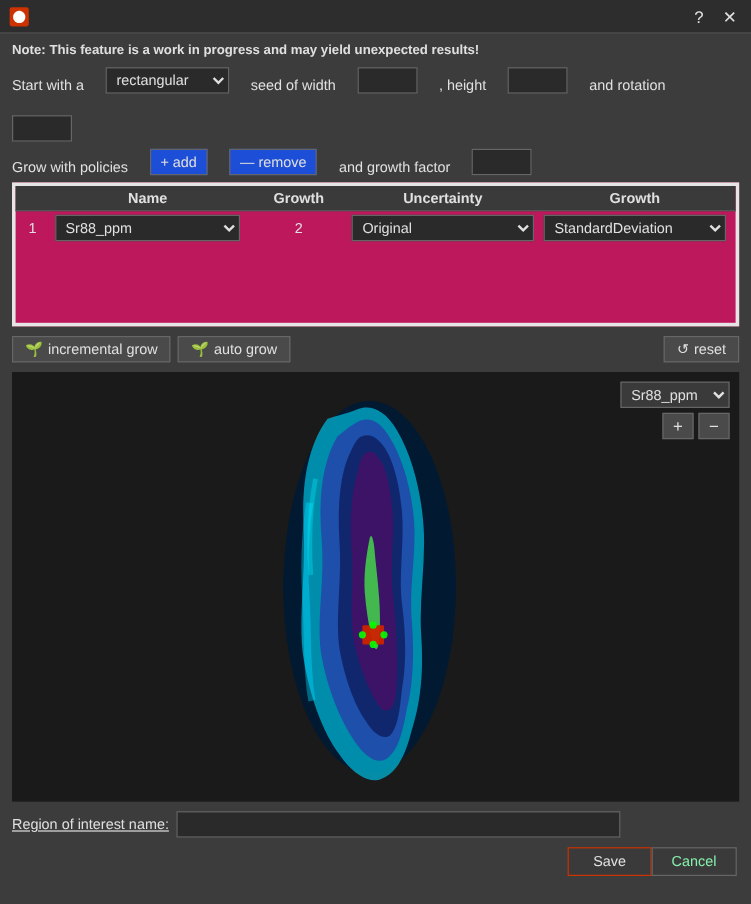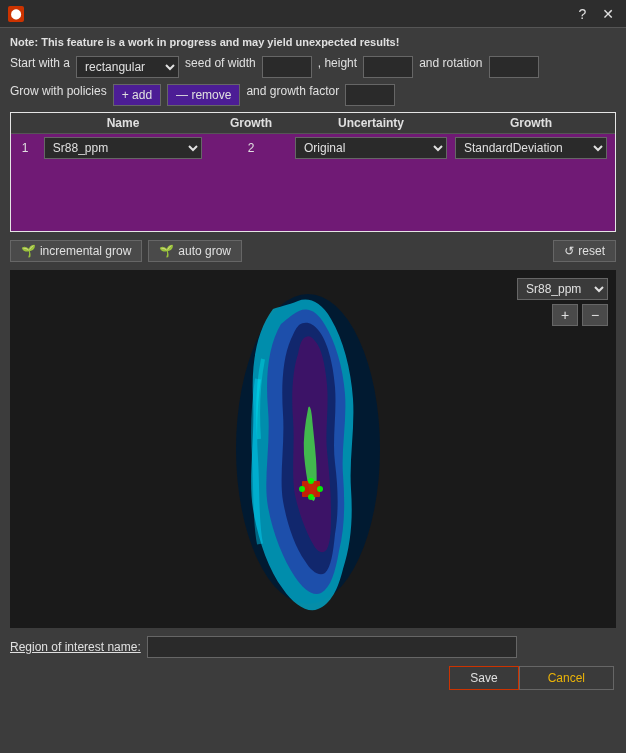--- a/index.html
+++ b/index.html
@@ -58,22 +58,22 @@
       padding: 8px 10px;
     }
     .note-text {
       color: #e0e0e0;
       font-size: 11px;
       margin-bottom: 8px;
       font-weight: bold;
     }
     .row {
       display: flex;
-      align-items: flex-start;
-      gap: 6px;
+      align-items: flex-end;
+      gap: 18px;
       margin-bottom: 6px;
       flex-wrap: wrap;
     }
     .label {
       color: #e0e0e0;
       white-space: nowrap;
     }
     select, input[type="text"] {
       background: #2a2a2a;
       color: #e0e0e0;
@@ -87,36 +87,36 @@
       cursor: pointer;
     }
     input[type="text"] {
       width: 50px;
     }
     .seed-width { width: 45px; }
     .seed-height { width: 45px; }
     .rotation-input { width: 35px; }
     .growth-factor-input { width: 35px; }
     .btn {
-      background: #4c1d95;
+      background: #1d4ed8;
       border: 1px solid #666;
       color: #e0e0e0;
       padding: 2px 8px;
       font-size: 12px;
       cursor: pointer;
       height: 22px;
       display: inline-flex;
       align-items: center;
       gap: 4px;
     }
     .btn-add { }
     .btn-remove { }
     .table-container {
-      border: 1px solid #e5e5e5;
-      background: #701a75;
+      border: 3px solid #e5e5e5;
+      background: #be185d;
       margin-bottom: 8px;
       height: 120px;
     }
     .table-header {
       display: grid;
       grid-template-columns: 20px 1fr 80px 160px 160px;
       background: #3a3a3a;
       border-bottom: 1px solid #555;
       padding: 3px 4px;
     }
@@ -249,22 +249,22 @@
       background: #3a3a3a;
       border: 1px solid #cc3300;
       color: #e0e0e0;
       padding: 4px 20px;
       font-size: 12px;
       cursor: pointer;
     }
     .btn-cancel {
       background: #3a3a3a;
       border: 1px solid #666;
-      color: #eab308;
-      padding: 4px 28px;
+      color: #86efac;
+      padding: 4px 16px;
       font-size: 12px;
       cursor: pointer;
     }
 
     
     .heatmap-svg {
       position: absolute;
       left: 50%;
       top: 50%;
       transform: translate(-50%, -50%);

